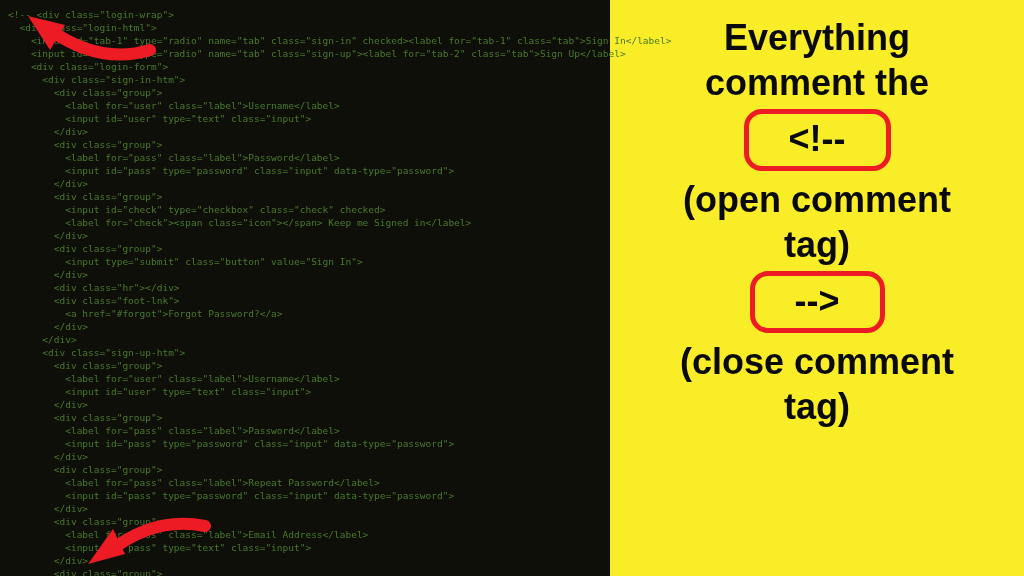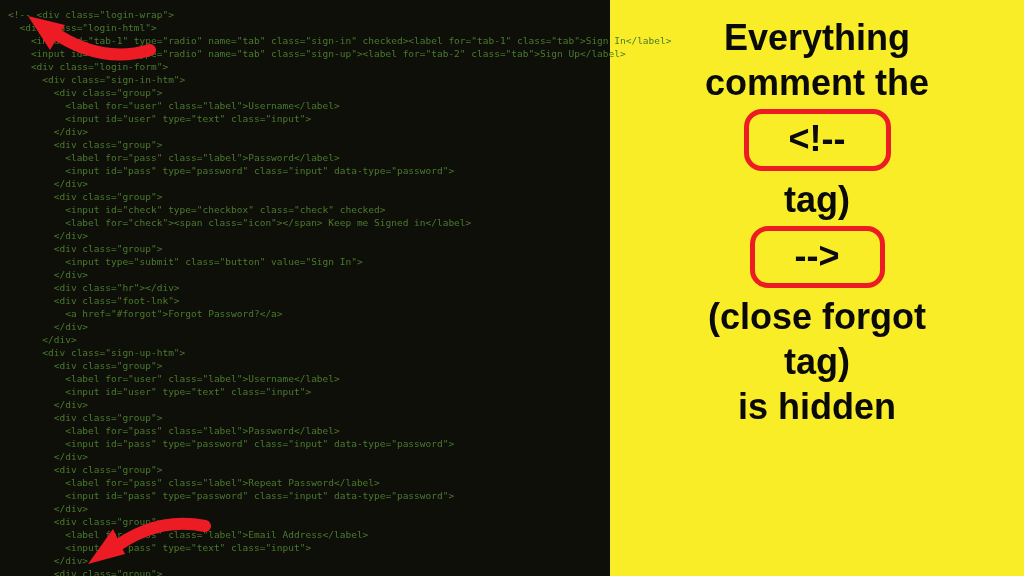--- a/index.html
+++ b/index.html
@@ -133,18 +133,18 @@
   <svg class="arrow-bottom" width="130" height="55" viewBox="0 0 130 55">
     <path d="M 120 10 Q 70 0 25 35" stroke="#ed1c24" stroke-width="12" fill="none" stroke-linecap="round"></path>
     <polygon points="3,48 40,38 28,13" fill="#ed1c24"></polygon>
   </svg>
 </div>
 
 <div class="explain-panel">
   <div class="explain-text">Everything</div>
   <div class="explain-text">comment the</div>
   <div class="tag-box">&lt;!--</div>
+  <div class="explain-text">(open comment</div>
   <div class="explain-text">tag)</div>
   <div class="tag-box">--&gt;</div>
-  <div class="explain-text">(close forgot</div>
+  <div class="explain-text">(close comment</div>
   <div class="explain-text">tag)</div>
-  <div class="explain-text">is hidden</div>
 </div>
 
 </body></html>

